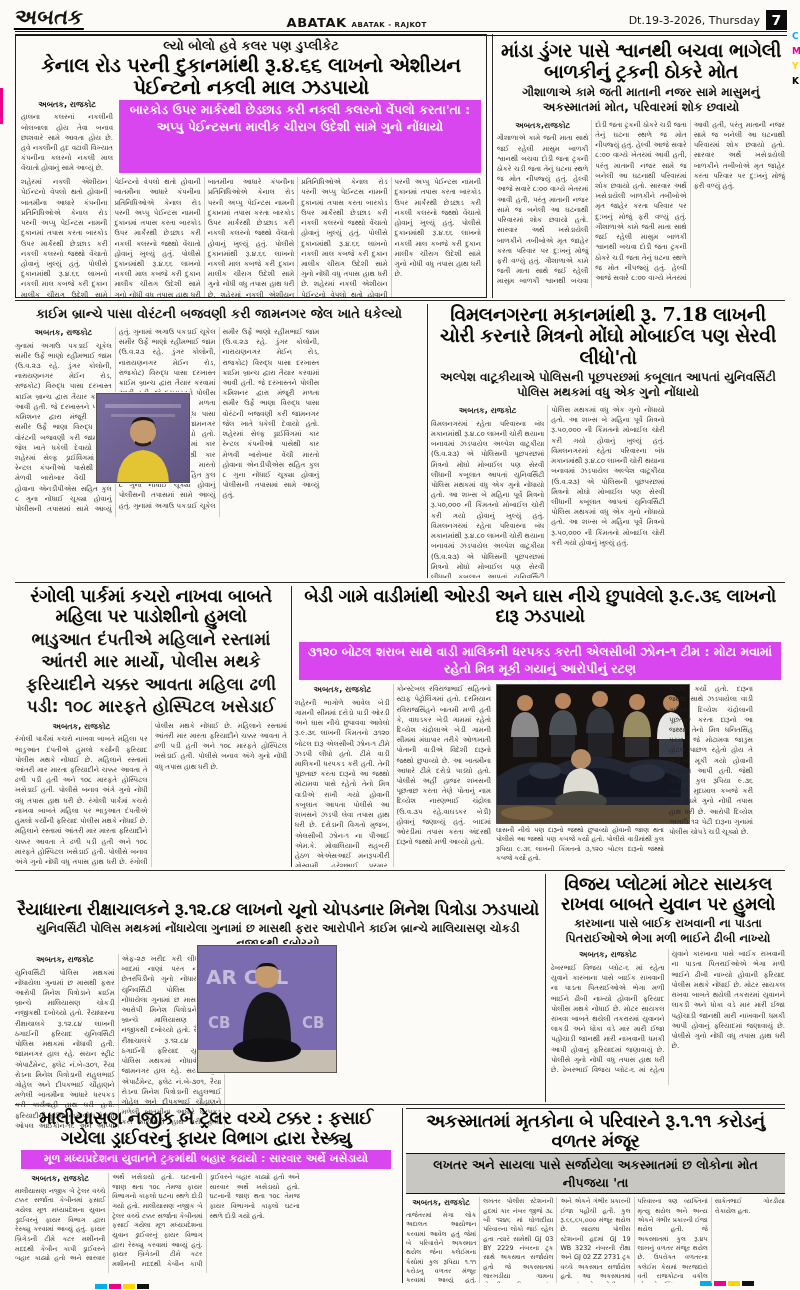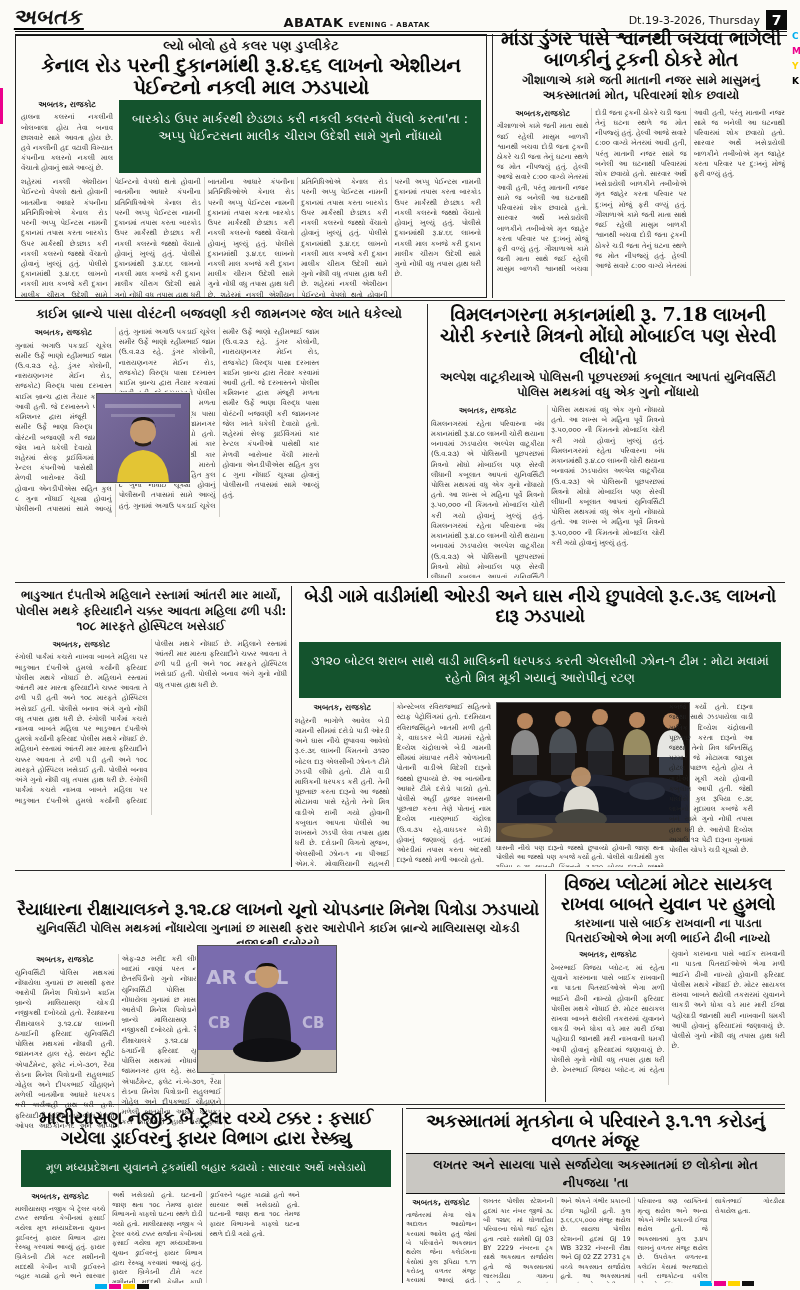--- a/index.html
+++ b/index.html
@@ -18,53 +18,53 @@
   
   .cmyk-edge{position:absolute;right:0px;top:32px;width:8px;display:flex;flex-direction:column;gap:6px;font-size:9px;font-weight:800;line-height:1;}
   .tick-magenta{position:absolute;left:0;top:88px;width:3px;height:36px;background:#ec008c;}
   .chips{position:absolute;display:flex;gap:2px;}
   .chips span{width:12px;height:5px;display:block;}
   
   .art{position:absolute;overflow:hidden;}
   .kicker{text-align:center;font-weight:800;font-size:13px;line-height:1.2;margin:1px 0 0;}
   .hl{font-family:"DejaVu Serif", serif;text-align:center;font-weight:800;color:#0a0a0a;line-height:1.12;letter-spacing:-0.5px;}
   .sub{ text-align:center;font-weight:800;line-height:1.3;margin-top:2px;}
-  .blackbox{background:#14532d;color:#fff;font-weight:400;text-align:center;line-height:1.35;padding:11px 8px;}
+  .blackbox{background:#d946ef;color:#fff;font-weight:700;text-align:center;line-height:1.35;padding:2px 8px;}
   .graybar{background:#c9c7c2;border-top:1.5px solid #111;border-bottom:1.5px solid #111;color:#0a0a0a;font-weight:800;text-align:center;line-height:1.4;padding:2px 4px;}
   .byline{font-weight:800;font-size:8px;text-align:center;margin-bottom:2px;}
   .body{font-size:7px;line-height:1.46;text-align:justify;column-gap:7px;column-rule:1px solid #cfccc6;column-fill:auto;overflow:hidden;color:#232323;}
   .lead{font-size:7px;line-height:1.45;text-align:justify;color:#232323;}
   .vdiv{position:absolute;width:1px;background:#2b2b2b;}
   .hdiv{position:absolute;height:1px;background:#2b2b2b;}
   figure{margin:0;}
   .photo{border:1px solid #555;background:#222;display:block;}
   .caption{font-size:6.6px;line-height:1.4;text-align:justify;margin-top:2px;color:#232323;}
   .abs-fig{position:absolute;z-index:3;background:#fcfbf7;padding:1px;}
   
   .a1{left:15px;top:34px;width:472px;height:264px;border:1px solid #222;padding:2px 5px;box-sizing:border-box;}
   .a1 .hl{font-size:20px;}
   .a1-row{display:flex;gap:6px;margin-top:2px;}
   .a1-leadcol{width:92px;flex:none;}
   .a1 .blackbox{flex:1;font-size:12.5px;}
   .a1 .body{height:148px;column-count:5;margin-top:4px;}
-  .a2{left:497px;top:28px;width:288px;height:264px;}
+  .a2{left:497px;top:40px;width:288px;height:264px;}
   .a2 .hl{font-size:19px;}
   .a2 .sub{font-size:12px;}
   .a2 .body{height:168px;column-count:3;margin-top:4px;}
   .a3{left:15px;top:304px;width:408px;height:274px;}
   .a3 .hl{font-size:20px;}
   .a3 .sub{font-size:13px;}
   .a3 .body{height:190px;column-count:4;margin-top:4px;}
   .a4{left:431px;top:304px;width:354px;height:274px;}
   .a4 .hl{font-size:19px;}
   .a4 .sub{font-size:12px;}
   .a4 .body{height:178px;column-count:3;margin-top:4px;}
   .a5{left:15px;top:586px;width:272px;height:281px;}
   .a5 .hl{font-size:18px;}
-  .a5 .sub{font-size:12px;}
+  .a5 .sub{font-size:17px;}
   .a5 .body{height:176px;column-count:2;margin-top:4px;}
   .a6{left:295px;top:586px;width:490px;height:281px;}
   .a6 .hl{font-size:18px;}
   .a6 .blackbox{font-size:12.5px;margin:16px 4px 0;}
   .a6-row{display:flex;gap:5px;margin-top:4px;}
   .a6-left{width:196px;flex:none;height:192px;column-count:2;}
   .a6-fig{width:168px;flex:none;}
   .a6-right{width:84px;flex:none;height:192px;column-count:1;}
   .a7{left:15px;top:900px;width:526px;height:228px;}
   .a7 .hl{font-size:17px;}
@@ -85,21 +85,21 @@
 </style>
 </head>
 <body>
 
 <div class="page">
 
   <div class="hdr">
     <div class="hdr-logo">અબતક</div>
     <div class="hdr-center">
       <span class="hdr-brand">ABATAK</span>
-      <span class="hdr-edition">EVENING - ABATAK</span>
+      <span class="hdr-edition">ABATAK - RAJKOT</span>
     </div>
     <div class="hdr-right">
       <span class="hdr-date">Dt.19-3-2026, Thursday</span>
       <span class="pg-num">7</span>
     </div>
   </div>
   <div class="rule-double"></div>
 
   <div class="cmyk-edge">
     <span style="color:#00aeef">C</span>
@@ -168,20 +168,21 @@
   <div class="art a4">
     <div class="hl">વિમલનગરના મકાનમાંથી રૂ. 7.18 લાખની ચોરી કરનારે મિત્રનો મોંઘો મોબાઈલ પણ સેરવી લીધો'તો</div>
     <div class="sub">અલ્પેશ વાટૂકીયાએ પોલિસની પૂછપરછમાં કબૂલાત આપતાં યુનિવર્સિટી પોલિસ મથકમાં વધુ એક ગુનો નોંધાયો</div>
     <div class="body"><b class="byline" style="display:block">અબતક, રાજકોટ</b><span>વિમલનગરમાં રહેતા પરિવારના બંધ મકાનમાંથી રૂ.૪.૮૦ લાખની ચોરી થયાના બનાવમાં ઝડપાયેલ અલ્પેશ વાટૂકીયા (ઉ.વ.૨૩) એ પોલિસની પૂછપરછમાં મિત્રનો મોંઘો મોબાઈલ પણ સેરવી લીધાની કબૂલાત આપતાં યુનિવર્સિટી પોલિસ મથકમાં વધુ એક ગુનો નોંધાયો હતો. આ શખ્સ બે મહિના પૂર્વે મિત્રનો રૂ.૫૦,૦૦૦ ની કિંમતનો મોબાઈલ ચોરી કરી ગયો હોવાનું ખુલ્યું હતું. વિમલનગરમાં રહેતા પરિવારના બંધ મકાનમાંથી રૂ.૪.૮૦ લાખની ચોરી થયાના બનાવમાં ઝડપાયેલ અલ્પેશ વાટૂકીયા (ઉ.વ.૨૩) એ પોલિસની પૂછપરછમાં મિત્રનો મોંઘો મોબાઈલ પણ સેરવી લીધાની કબૂલાત આપતાં યુનિવર્સિટી પોલિસ મથકમાં વધુ એક ગુનો નોંધાયો હતો. આ શખ્સ બે મહિના પૂર્વે મિત્રનો રૂ.૫૦,૦૦૦ ની કિંમતનો મોબાઈલ ચોરી કરી ગયો હોવાનું ખુલ્યું હતું. વિમલનગરમાં રહેતા પરિવારના બંધ મકાનમાંથી રૂ.૪.૮૦ લાખની ચોરી થયાના બનાવમાં ઝડપાયેલ અલ્પેશ વાટૂકીયા (ઉ.વ.૨૩) એ પોલિસની પૂછપરછમાં મિત્રનો મોંઘો મોબાઈલ પણ સેરવી લીધાની કબૂલાત આપતાં યુનિવર્સિટી પોલિસ મથકમાં વધુ એક ગુનો નોંધાયો હતો. આ શખ્સ બે મહિના પૂર્વે મિત્રનો રૂ.૫૦,૦૦૦ ની કિંમતનો મોબાઈલ ચોરી કરી ગયો હોવાનું ખુલ્યું હતું.</span></div>
   </div>
 
   <div class="vdiv" style="left:427px;top:304px;height:274px"></div>
   <div class="hdiv" style="left:15px;top:582px;width:770px"></div>
 
   <div class="art a5">
+    <div class="hl">રંગોલી પાર્કમાં કચરો નાખવા બાબતે મહિલા પર પાડોશીનો હુમલો</div>
     <div class="sub">ભાડુઆત દંપતીએ મહિલાને રસ્તામાં આંતરી માર માર્યો, પોલીસ મથકે ફરિયાદીને ચક્કર આવતા મહિલા ઢળી પડી: ૧૦૮ મારફતે હોસ્પિટલ ખસેડાઈ</div>
     <div class="body"><b class="byline" style="display:block">અબતક, રાજકોટ</b><span>રંગોલી પાર્કમાં કચરો નાખવા બાબતે મહિલા પર ભાડુઆત દંપતીએ હુમલો કર્યાની ફરિયાદ પોલીસ મથકે નોંધાઈ છે. મહિલાને રસ્તામાં આંતરી માર મારતા ફરિયાદીને ચક્કર આવતા તે ઢળી પડી હતી અને ૧૦૮ મારફતે હોસ્પિટલ ખસેડાઈ હતી. પોલીસે બનાવ અંગે ગુનો નોંધી વધુ તપાસ હાથ ધરી છે. રંગોલી પાર્કમાં કચરો નાખવા બાબતે મહિલા પર ભાડુઆત દંપતીએ હુમલો કર્યાની ફરિયાદ પોલીસ મથકે નોંધાઈ છે. મહિલાને રસ્તામાં આંતરી માર મારતા ફરિયાદીને ચક્કર આવતા તે ઢળી પડી હતી અને ૧૦૮ મારફતે હોસ્પિટલ ખસેડાઈ હતી. પોલીસે બનાવ અંગે ગુનો નોંધી વધુ તપાસ હાથ ધરી છે. રંગોલી પાર્કમાં કચરો નાખવા બાબતે મહિલા પર ભાડુઆત દંપતીએ હુમલો કર્યાની ફરિયાદ પોલીસ મથકે નોંધાઈ છે. મહિલાને રસ્તામાં આંતરી માર મારતા ફરિયાદીને ચક્કર આવતા તે ઢળી પડી હતી અને ૧૦૮ મારફતે હોસ્પિટલ ખસેડાઈ હતી. પોલીસે બનાવ અંગે ગુનો નોંધી વધુ તપાસ હાથ ધરી છે.</span></div>
   </div>
 
   <div class="vdiv" style="left:291px;top:586px;height:281px"></div>
 
   <div class="art a6">
     <div class="hl">બેડી ગામે વાડીમાંથી ઓરડી અને ઘાસ નીચે છુપાવેલો રૂ.૯.૩૬ લાખનો દારૂ ઝડપાયો</div>
     <div class="blackbox">૩૧૨૦ બોટલ શરાબ સાથે વાડી માલિકની ધરપકડ કરતી એલસીબી ઝોન-૧ ટીમ : મોટા મવામાં રહેતો મિત્ર મૂકી ગયાનું આરોપીનું રટણ</div>
     <div class="a6-row">

